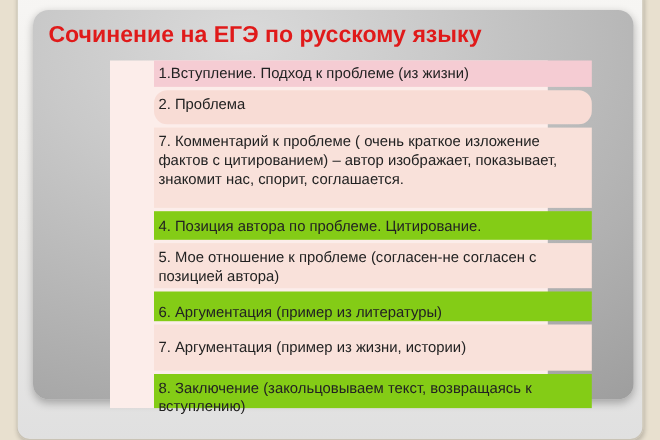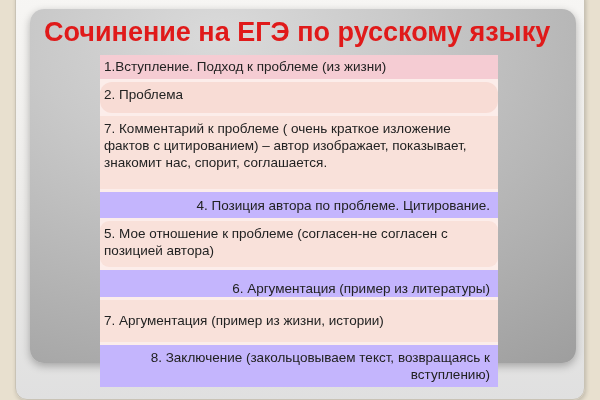--- a/index.html
+++ b/index.html
@@ -17,46 +17,46 @@
   }
   
   .slide{
     position:absolute;left:30px;top:9px;width:546px;height:354px;
     border-radius:14px;
     background:radial-gradient(120% 130% at 35% 8%, #dadada 0%, #c9c9c9 28%, #adadad 68%, #969696 100%);
     box-shadow:0 3px 8px rgba(0,0,0,0.28);
   }
   .title{
     position:absolute;left:14px;top:10px;margin:0;
-    font-size:27px;font-weight:bold;line-height:26px;
+    font-size:21px;font-weight:bold;line-height:26px;
     color:#e01a1a;white-space:nowrap;
   }
   
   .plan{
     position:absolute;left:100px;top:55px;width:398px;
     background:#fcedea;
   }
   .row{
     box-sizing:border-box;width:100%;
     margin-bottom:3px;
     padding:4px 8px 0 4px;
-    font-size:13.5px;line-height:17px;color:#222222;
+    font-size:13.5px;line-height:17px;color:#222222;margin-left:40px;
   }
   .row:last-child{margin-bottom:0;}
   .tone-pink-first{background:#f5ccd3;}
-  .tone-pink{background:#c4b5fd;text-align:right;}
+  .tone-pink{background:#84cc16;}
   .tone-peach{background:#f9e1da;}
   .r1{height:24px;padding-top:3px;}
   .r2{height:31px;background:#f8dcd5;border-radius:12px;}
   .r3{height:73px;}
   .r4{height:26px;padding-top:5px;}
-  .r5{height:46px;border-radius:9px;}
+  .r5{height:41px;}
   .r6{height:27px;padding-top:10px;}
   .r7{height:42px;padding-top:12px;}
-  .r8{height:42px;}
+  .r8{height:31px;}
 </style>
 </head>
 <body>
 
 <div class="card"></div>
 
 <div class="slide">
   <h1 class="title">Сочинение на ЕГЭ по русскому языку</h1>
 </div>
 

